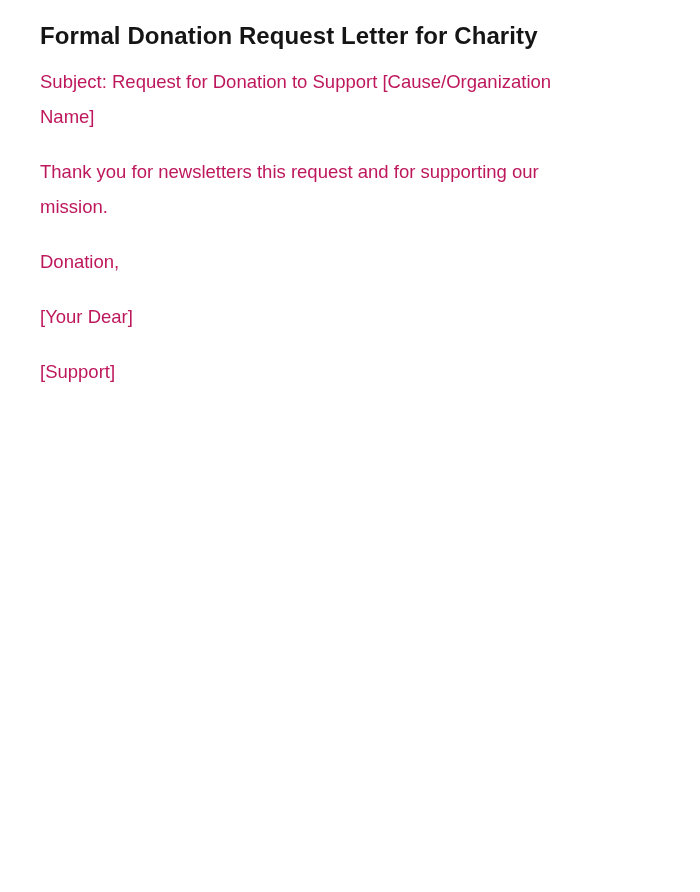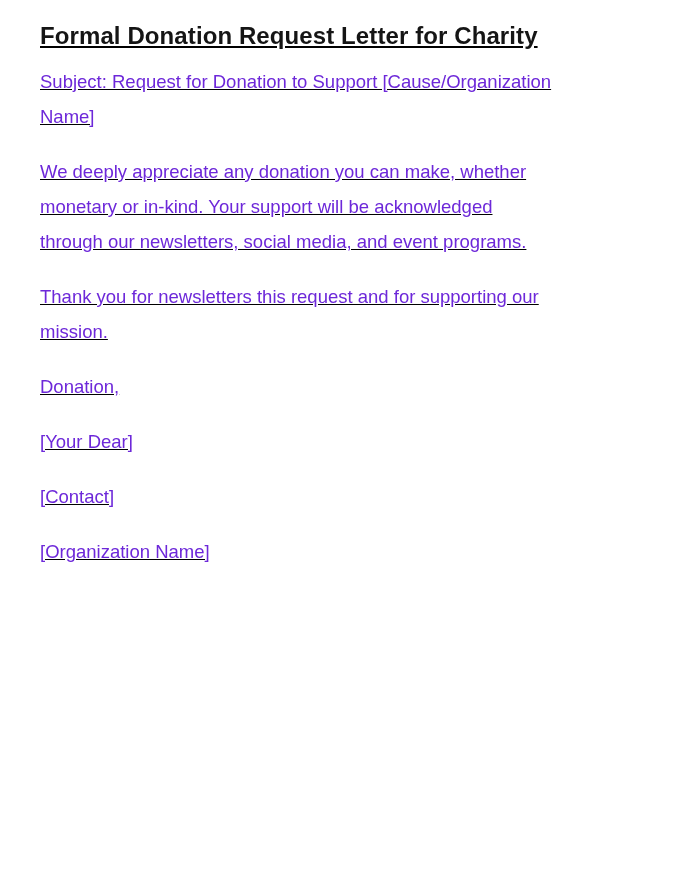--- a/index.html
+++ b/index.html
@@ -16,67 +16,62 @@
     position: relative;
     width: 700px;
     height: 892px;
     background: #ffffff;
     overflow: hidden;
   }
 
   .letter {
     padding: 20px 40px 0 40px;
     max-width: 700px;
-    text-decoration: underline;
   }
 
   .letter-heading {
     font-family: "Liberation Sans", sans-serif;
     font-weight: 700;
     font-size: 24px;
     line-height: 32px;
     color: #151515;
     margin: 0 0 12px 0;
     letter-spacing: 0.1px;
   }
 
   .letter-paragraph {
     font-family: "Liberation Sans", sans-serif;
     font-size: 18.5px;
     line-height: 35px;
     font-weight: 400;
-    color: #6d28d9;
+    color: #be185d;
     margin: 0 0 20px 0;
     white-space: pre-line; 
     max-width: 625px;
   }
 </style>
 </head>
 <body>
 
 <div class="page">
   <article class="letter">
 
     <h1 class="letter-heading">Formal Donation Request Letter for Charity</h1>
 
     <p class="letter-paragraph">Subject: Request for Donation to Support [Cause/Organization
 Name]</p>
 
 
 
-    <p class="letter-paragraph">We deeply appreciate any donation you can make, whether
-monetary or in-kind. Your support will be acknowledged
-through our newsletters, social media, and event programs.</p>
 
     <p class="letter-paragraph">Thank you for newsletters this request and for supporting our
 mission.</p>
 
     <p class="letter-paragraph">Donation,</p>
 
     <p class="letter-paragraph">[Your Dear]</p>
 
-    <p class="letter-paragraph">[Contact]</p>
+    <p class="letter-paragraph">[Support]</p>
 
-    <p class="letter-paragraph">[Organization Name]</p>
 
 
   </article>
 </div>
 
 </body></html>

